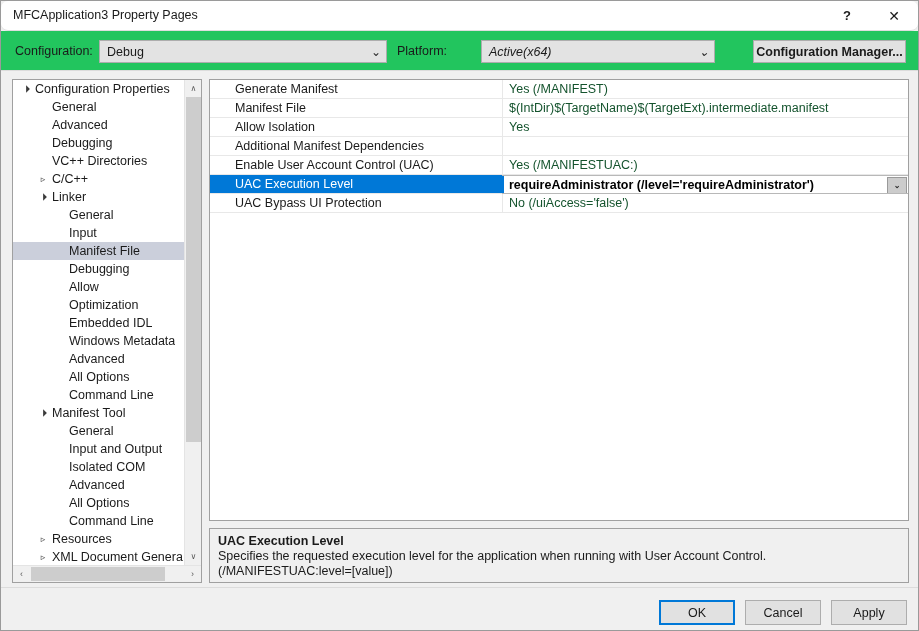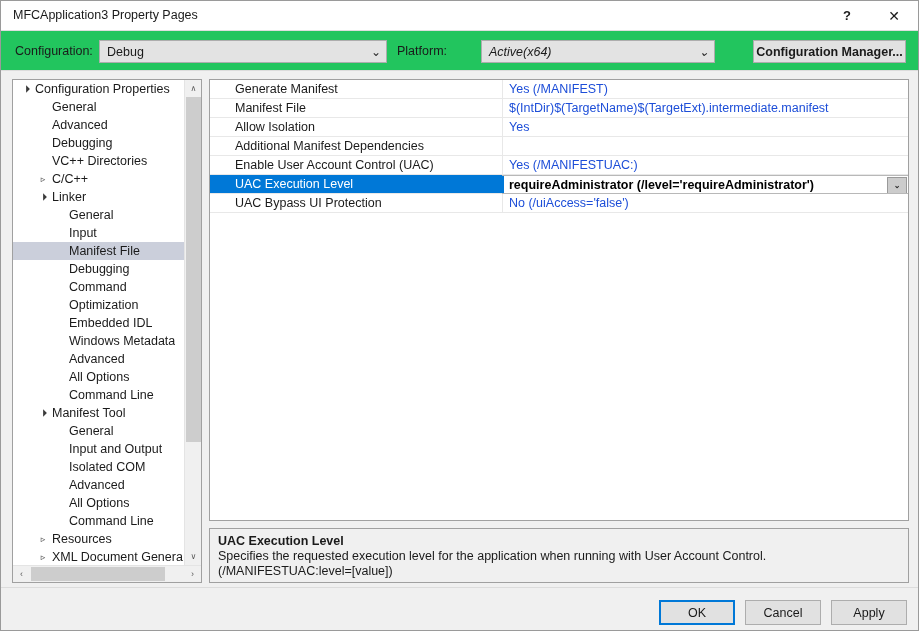--- a/index.html
+++ b/index.html
@@ -22,20 +22,21 @@
     overflow: hidden;
   }
 
   
   #titlebar {
     position: absolute;
     left: 0; top: 0;
     width: 917px; height: 30px;
     background: #ffffff;
     border-bottom: 1px solid #dedede;
+    border-radius: 7px;
   }
   #title-text {
     position: absolute;
     left: 12px; top: 7px;
     font-size: 12.5px;
     color: #1a1a1a;
     white-space: nowrap;
   }
   .titlebar-btn {
     position: absolute;
@@ -245,21 +246,21 @@
     white-space: nowrap;
     overflow: hidden;
   }
   .prop-value {
     position: absolute;
     left: 292px; top: 0;
     right: 0; height: 18px;
     line-height: 18px;
     padding-left: 7px;
     font-size: 12.5px;
-    color: #1d4ed8;
+    color: #14532d;
     white-space: nowrap;
     overflow: hidden;
   }
   .prop-row .col-divider {
     position: absolute;
     left: 292px; top: 0;
     width: 1px; height: 19px;
     background: #e8e8e8;
   }
   .prop-row.selected .prop-name {
@@ -382,21 +383,21 @@
         <div class="tree-item"><span class="tree-label" style="margin-left: 39px;">General</span></div>
         <div class="tree-item"><span class="tree-label" style="margin-left: 39px;">Advanced</span></div>
         <div class="tree-item"><span class="tree-label" style="margin-left: 39px;">Debugging</span></div>
         <div class="tree-item"><span class="tree-label" style="margin-left: 39px;">VC++ Directories</span></div>
         <div class="tree-item"><span class="expander" style="left: 23px; font-size: 9px;">▹</span><span class="tree-label" style="margin-left: 39px;">C/C++</span></div>
         <div class="tree-item"><span class="expander" style="left: 23px; transform: rotate(-45deg); font-size: 7px;">◢</span><span class="tree-label" style="margin-left: 39px;">Linker</span></div>
         <div class="tree-item"><span class="tree-label" style="margin-left: 56px;">General</span></div>
         <div class="tree-item"><span class="tree-label" style="margin-left: 56px;">Input</span></div>
         <div class="tree-item selected"><span class="tree-label" style="margin-left: 56px;">Manifest File</span></div>
         <div class="tree-item"><span class="tree-label" style="margin-left: 56px;">Debugging</span></div>
-        <div class="tree-item"><span class="tree-label" style="margin-left: 56px;">Command</span></div>
+        <div class="tree-item"><span class="tree-label" style="margin-left: 56px;">Allow</span></div>
         <div class="tree-item"><span class="tree-label" style="margin-left: 56px;">Optimization</span></div>
         <div class="tree-item"><span class="tree-label" style="margin-left: 56px;">Embedded IDL</span></div>
         <div class="tree-item"><span class="tree-label" style="margin-left: 56px;">Windows Metadata</span></div>
         <div class="tree-item"><span class="tree-label" style="margin-left: 56px;">Advanced</span></div>
         <div class="tree-item"><span class="tree-label" style="margin-left: 56px;">All Options</span></div>
         <div class="tree-item"><span class="tree-label" style="margin-left: 56px;">Command Line</span></div>
         <div class="tree-item"><span class="expander" style="left: 23px; transform: rotate(-45deg); font-size: 7px;">◢</span><span class="tree-label" style="margin-left: 39px;">Manifest Tool</span></div>
         <div class="tree-item"><span class="tree-label" style="margin-left: 56px;">General</span></div>
         <div class="tree-item"><span class="tree-label" style="margin-left: 56px;">Input and Output</span></div>
         <div class="tree-item"><span class="tree-label" style="margin-left: 56px;">Isolated COM</span></div>

